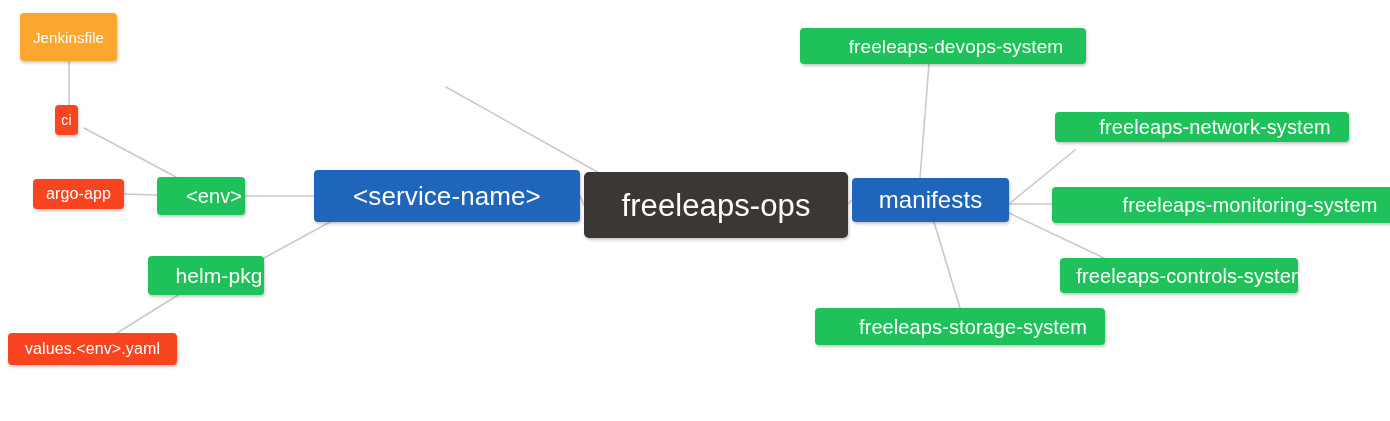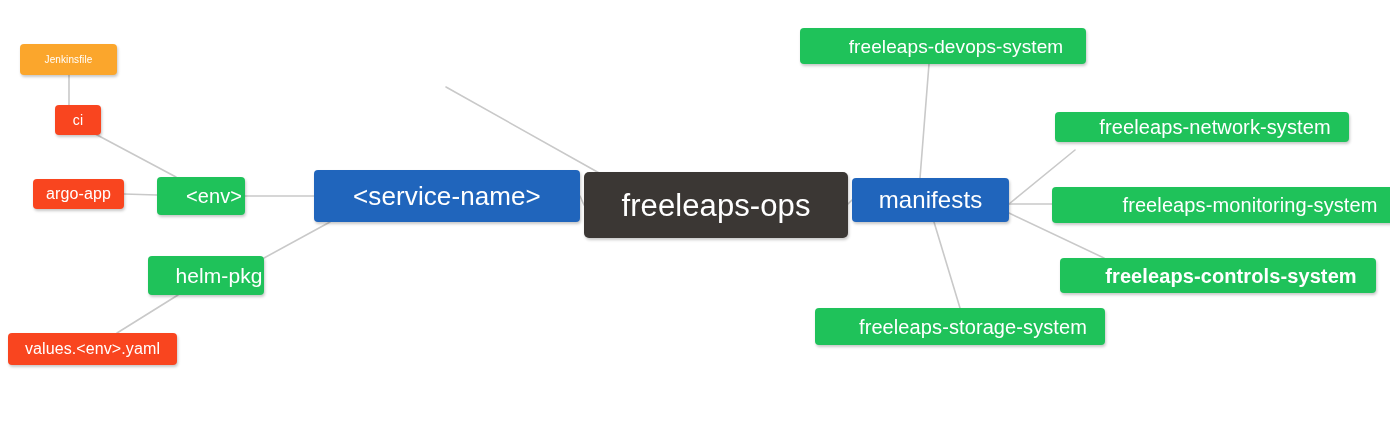--- a/index.html
+++ b/index.html
@@ -80,23 +80,23 @@
       <line x1="1009" y1="204" x2="1052" y2="204" stroke="#c9c9c9" stroke-width="1.6" stroke-linecap="round"></line>
       <line x1="1009" y1="213" x2="1104" y2="258" stroke="#c9c9c9" stroke-width="1.6" stroke-linecap="round"></line>
       <line x1="934" y1="222" x2="960" y2="308" stroke="#c9c9c9" stroke-width="1.6" stroke-linecap="round"></line>
     </svg>
   <div id="node-layer">
       <div class="node root" style="left: 584px; top: 172px; width: 264px; height: 66px; font-size: 31px;">freeleaps-ops</div>
       <div class="node blue" style="left: 314px; top: 170px; width: 266px; height: 52px; font-size: 26px;">&lt;service-name&gt;</div>
       <div class="node blue" style="left: 852px; top: 178px; width: 157px; height: 44px; font-size: 24px;">manifests</div>
       <div class="node green" style="left: 157px; top: 177px; width: 88px; height: 38px; font-size: 20px;">&lt;env&gt;</div>
       <div class="node green" style="left: 148px; top: 256px; width: 116px; height: 39px; font-size: 21px;">helm-pkg</div>
-      <div class="node red" style="left: 55px; top: 105px; width: 46px; height: 30px; font-size: 14px;">ci</div>
+      <div class="node red" style="left: 55px; top: 105px; width: 23px; height: 30px; font-size: 14px;">ci</div>
       <div class="node red" style="left: 33px; top: 179px; width: 91px; height: 30px; font-size: 16px;">argo-app</div>
       <div class="node red" style="left: 8px; top: 333px; width: 169px; height: 32px; font-size: 16px;">values.&lt;env&gt;.yaml</div>
-      <div class="node orange" style="left: 20px; top: 44px; width: 97px; height: 31px; font-size: 10px;">Jenkinsfile</div>
+      <div class="node orange" style="left: 20px; top: 13px; width: 97px; height: 48px; font-size: 15px;">Jenkinsfile</div>
       <div class="node green" style="left: 800px; top: 28px; width: 286px; height: 36px; font-size: 19px;">freeleaps-devops-system</div>
       <div class="node green" style="left: 1055px; top: 112px; width: 294px; height: 30px; font-size: 20px;">freeleaps-network-system</div>
       <div class="node green" style="left: 1052px; top: 187px; width: 370px; height: 36px; font-size: 20px;">freeleaps-monitoring-system</div>
-      <div class="node green" style="left: 1060px; top: 258px; width: 316px; height: 35px; font-size: 20px; font-weight: bold;">freeleaps-controls-system</div>
+      <div class="node green" style="left: 1060px; top: 258px; width: 238px; height: 35px; font-size: 20px;">freeleaps-controls-system</div>
       <div class="node green" style="left: 815px; top: 308px; width: 290px; height: 37px; font-size: 20px;">freeleaps-storage-system</div>
     </div>
 </div>
 
 </body></html>

